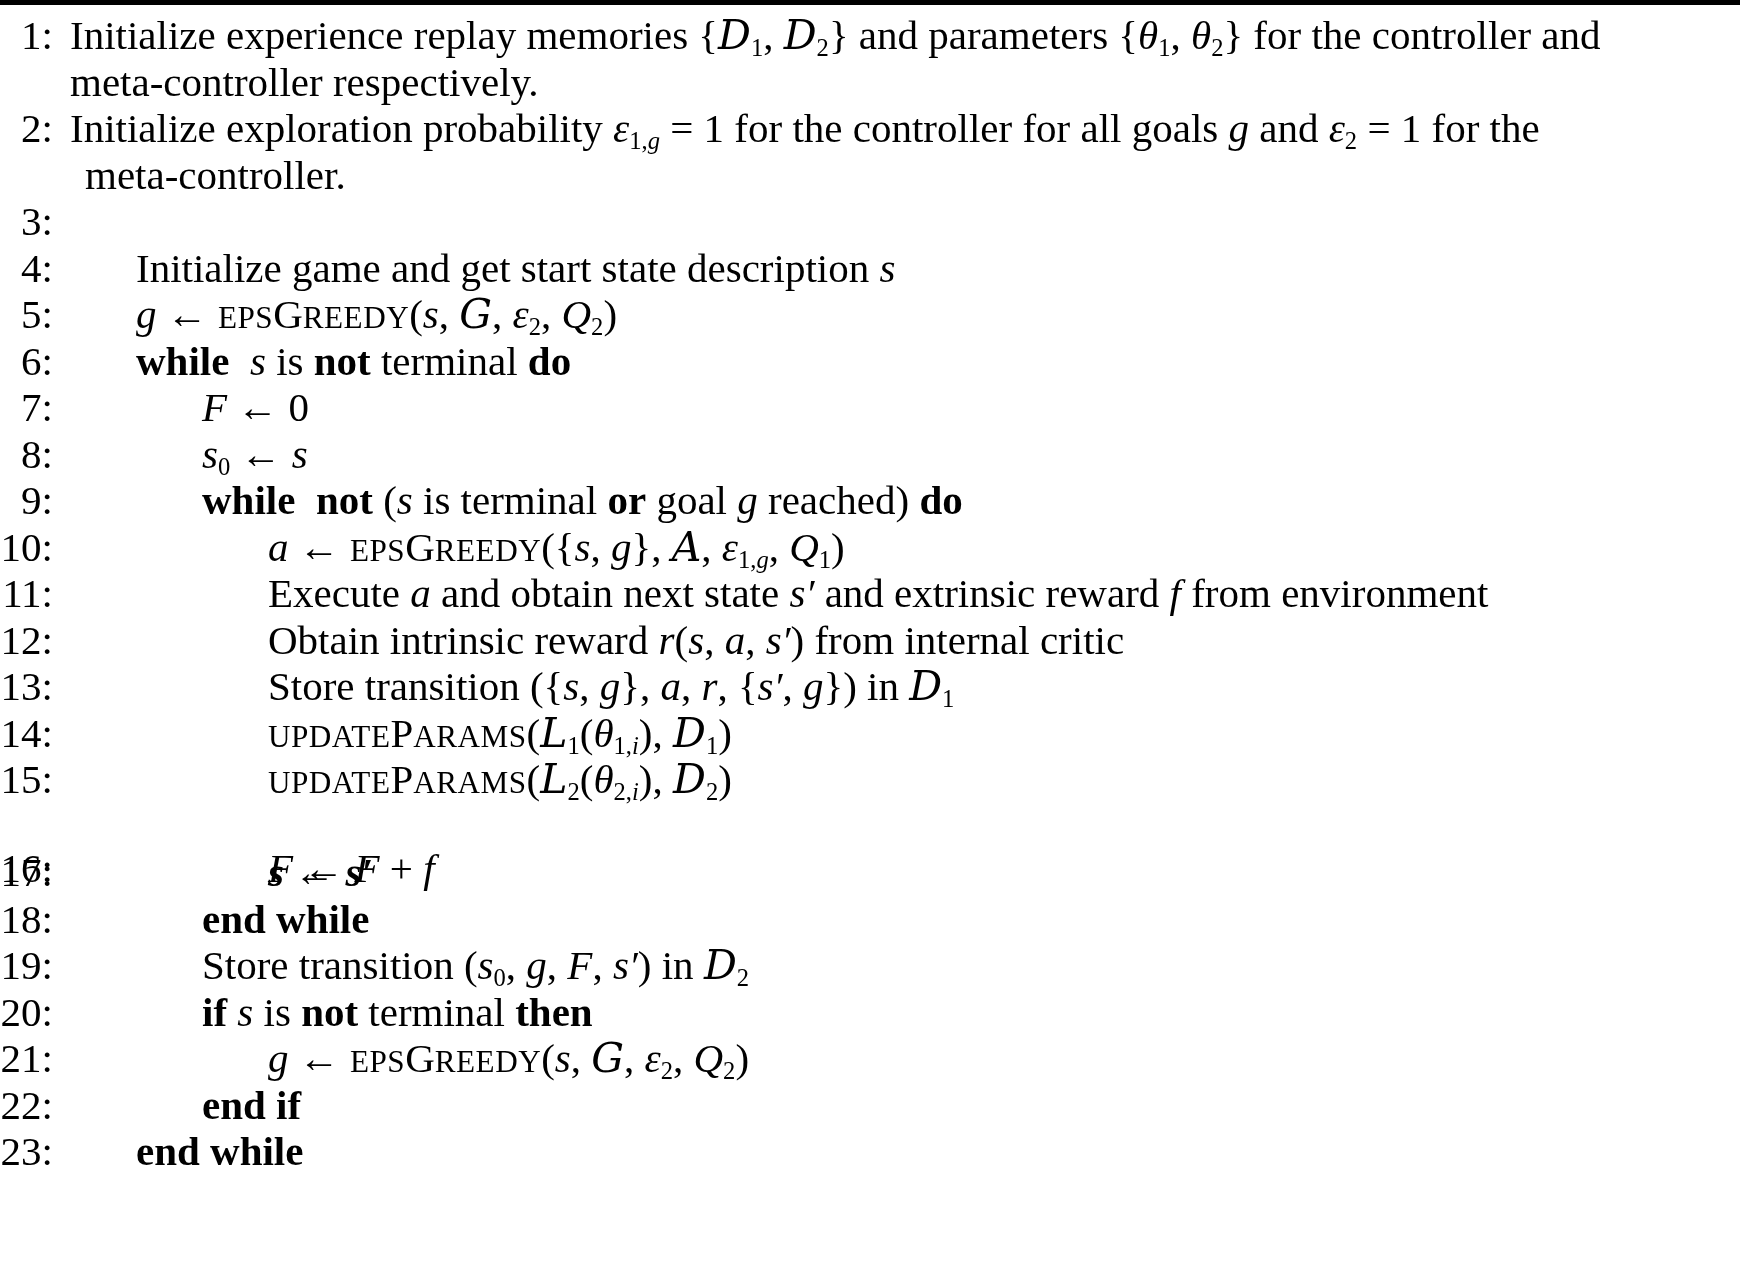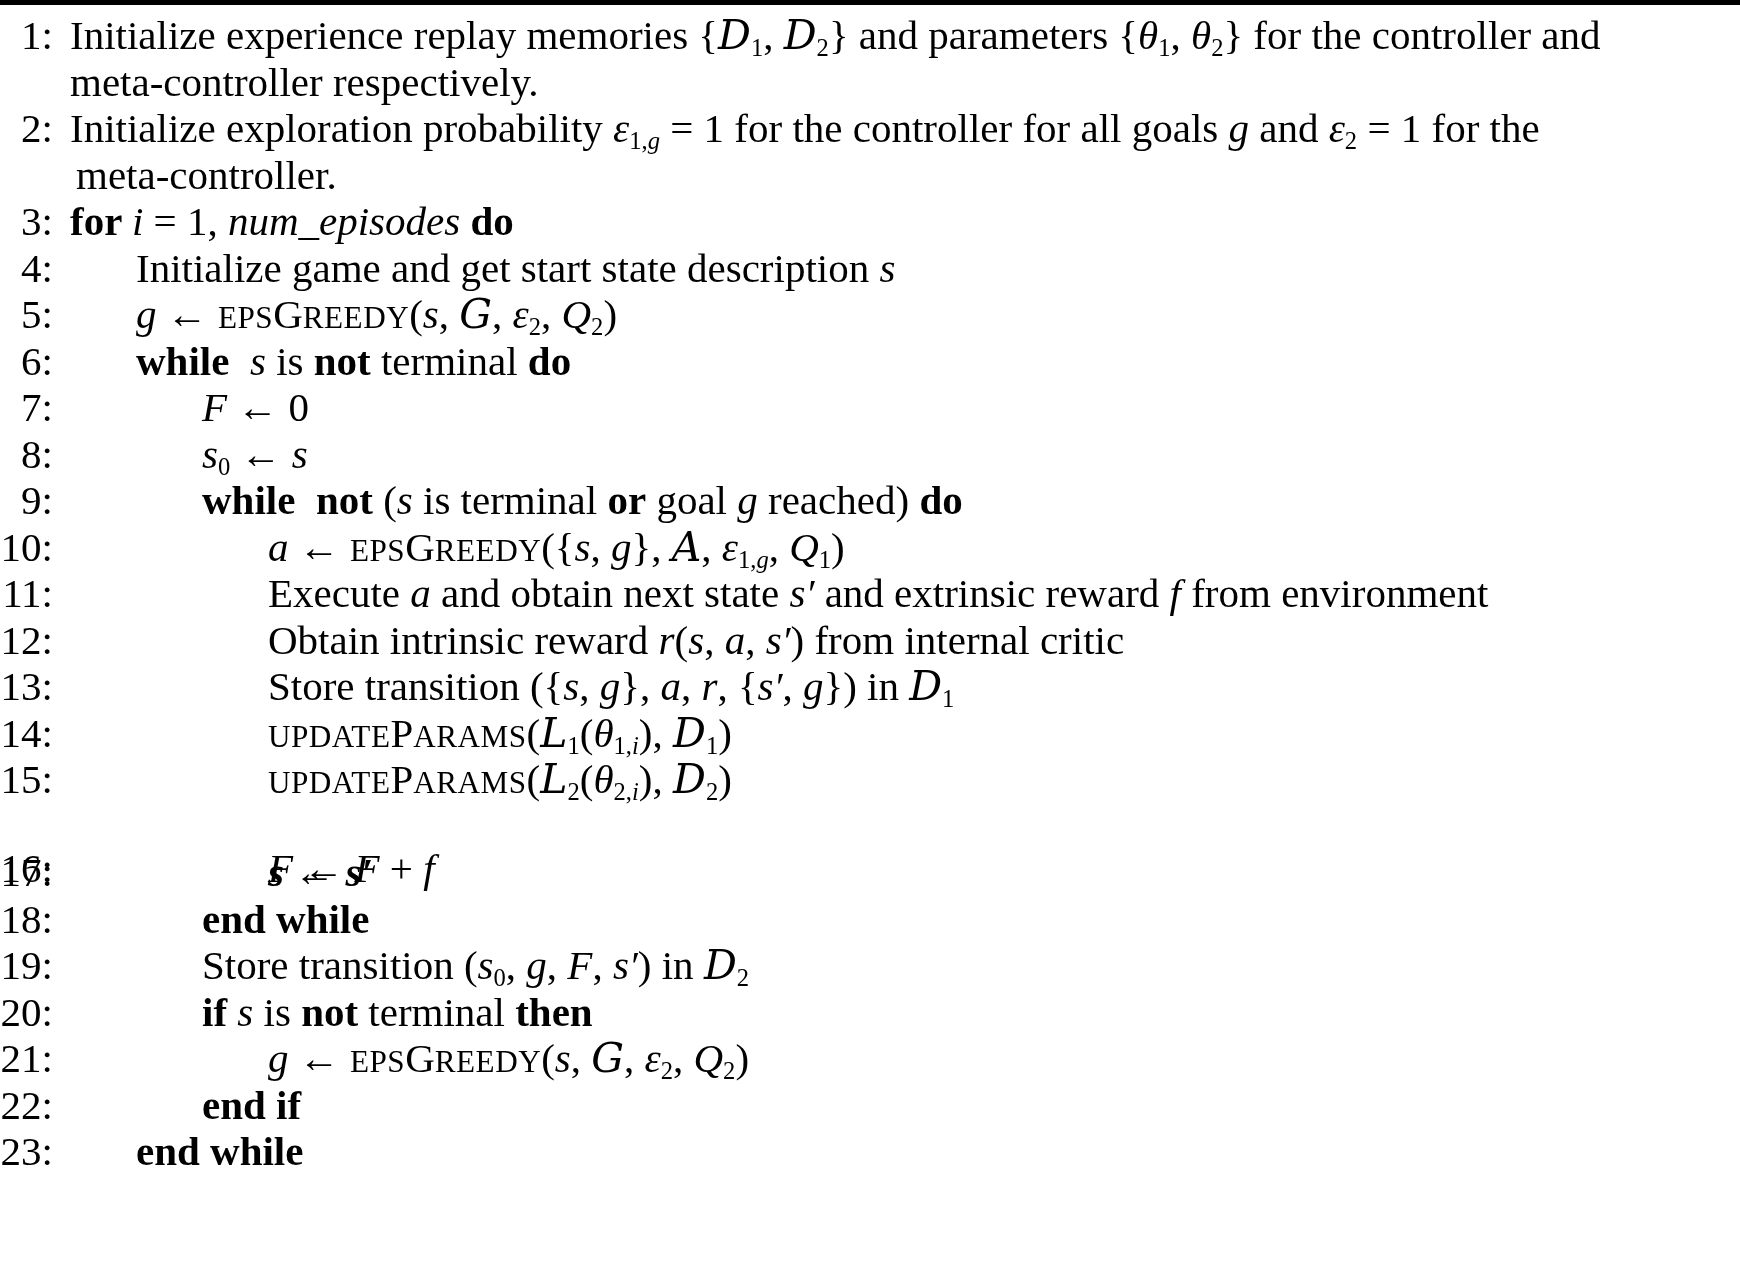--- a/index.html
+++ b/index.html
@@ -44,22 +44,22 @@
   .seg-subit { font-size: 0.6em; vertical-align: -0.28em; line-height: 0; font-style: italic; }
 </style>
 </head>
 <body>
 
 <div class="algorithm">
   <div id="algo-lines">
       <div class="algo-row"><span class="line-num">1:</span><span class="line-content" style="margin-left: 17px;"><span class="seg-plain">Initialize experience replay memories {</span><span class="seg-cal">D</span><span class="seg-sub">1</span><span class="seg-plain">, </span><span class="seg-cal">D</span><span class="seg-sub">2</span><span class="seg-plain">} and parameters {</span><span class="seg-it">θ</span><span class="seg-sub">1</span><span class="seg-plain">, </span><span class="seg-it">θ</span><span class="seg-sub">2</span><span class="seg-plain">} for the controller and</span></span></div>
       <div class="algo-row"><span class="line-num"></span><span class="line-content" style="margin-left: 17px;"><span class="seg-plain">meta-controller respectively.</span></span></div>
       <div class="algo-row"><span class="line-num">2:</span><span class="line-content" style="margin-left: 17px;"><span class="seg-plain">Initialize exploration probability </span><span class="seg-it">ε</span><span class="seg-sub">1,</span><span class="seg-subit">g</span><span class="seg-plain"> = 1 for the controller for all goals </span><span class="seg-it">g</span><span class="seg-plain"> and </span><span class="seg-it">ε</span><span class="seg-sub">2</span><span class="seg-plain"> = 1 for the</span></span></div>
-      <div class="algo-row"><span class="line-num"></span><span class="line-content" style="margin-left: 23px;"><span class="seg-plain">meta-controller.</span></span></div>
-      <div class="algo-row"><span class="line-num">3:</span><span class="line-content" style="margin-left: 17px;"><span class="seg-bold">for </span><span class="seg-it">i</span><span class="seg-plain"> = 1, </span><span class="seg-it">num_episodes</span><span class="seg-plain"> </span><span class="seg-bold">do</span></span></div>
+      <div class="algo-row"><span class="line-num"></span><span class="line-content" style="margin-left: 32px;"><span class="seg-plain">meta-controller.</span></span></div>
+      <div class="algo-row"><span class="line-num">3:</span></div>
       <div class="algo-row"><span class="line-num">4:</span><span class="line-content" style="margin-left: 83px;"><span class="seg-plain">Initialize game and get start state description </span><span class="seg-it">s</span></span></div>
       <div class="algo-row"><span class="line-num">5:</span><span class="line-content" style="margin-left: 83px;"><span class="seg-it">g</span><span class="seg-plain"> ← </span><span class="seg-sc">EPS</span><span class="seg-plain">G</span><span class="seg-sc">REEDY</span><span class="seg-plain">(</span><span class="seg-it">s</span><span class="seg-plain">, </span><span class="seg-cal">G</span><span class="seg-plain">, </span><span class="seg-it">ε</span><span class="seg-sub">2</span><span class="seg-plain">, </span><span class="seg-it">Q</span><span class="seg-sub">2</span><span class="seg-plain">)</span></span></div>
       <div class="algo-row"><span class="line-num">6:</span><span class="line-content" style="margin-left: 83px;"><span class="seg-bold">while  </span><span class="seg-it">s</span><span class="seg-plain"> is </span><span class="seg-bold">not</span><span class="seg-plain"> terminal </span><span class="seg-bold">do</span></span></div>
       <div class="algo-row"><span class="line-num">7:</span><span class="line-content" style="margin-left: 149px;"><span class="seg-it">F</span><span class="seg-plain"> ← 0</span></span></div>
       <div class="algo-row"><span class="line-num">8:</span><span class="line-content" style="margin-left: 149px;"><span class="seg-it">s</span><span class="seg-sub">0</span><span class="seg-plain"> ← </span><span class="seg-it">s</span></span></div>
       <div class="algo-row"><span class="line-num">9:</span><span class="line-content" style="margin-left: 149px;"><span class="seg-bold">while  </span><span class="seg-bold">not</span><span class="seg-plain"> (</span><span class="seg-it">s</span><span class="seg-plain"> is terminal </span><span class="seg-bold">or</span><span class="seg-plain"> goal </span><span class="seg-it">g</span><span class="seg-plain"> reached) </span><span class="seg-bold">do</span></span></div>
       <div class="algo-row"><span class="line-num">10:</span><span class="line-content" style="margin-left: 215px;"><span class="seg-it">a</span><span class="seg-plain"> ← </span><span class="seg-sc">EPS</span><span class="seg-plain">G</span><span class="seg-sc">REEDY</span><span class="seg-plain">({</span><span class="seg-it">s</span><span class="seg-plain">, </span><span class="seg-it">g</span><span class="seg-plain">}, </span><span class="seg-cal">A</span><span class="seg-plain">, </span><span class="seg-it">ε</span><span class="seg-sub">1,</span><span class="seg-subit">g</span><span class="seg-plain">, </span><span class="seg-it">Q</span><span class="seg-sub">1</span><span class="seg-plain">)</span></span></div>
       <div class="algo-row"><span class="line-num">11:</span><span class="line-content" style="margin-left: 215px;"><span class="seg-plain">Execute </span><span class="seg-it">a</span><span class="seg-plain"> and obtain next state </span><span class="seg-it">s′</span><span class="seg-plain"> and extrinsic reward </span><span class="seg-it">f</span><span class="seg-plain"> from environment</span></span></div>
       <div class="algo-row"><span class="line-num">12:</span><span class="line-content" style="margin-left: 215px;"><span class="seg-plain">Obtain intrinsic reward </span><span class="seg-it">r</span><span class="seg-plain">(</span><span class="seg-it">s</span><span class="seg-plain">, </span><span class="seg-it">a</span><span class="seg-plain">, </span><span class="seg-it">s′</span><span class="seg-plain">) from internal critic</span></span></div>
       <div class="algo-row"><span class="line-num">13:</span><span class="line-content" style="margin-left: 215px;"><span class="seg-plain">Store transition ({</span><span class="seg-it">s</span><span class="seg-plain">, </span><span class="seg-it">g</span><span class="seg-plain">}, </span><span class="seg-it">a</span><span class="seg-plain">, </span><span class="seg-it">r</span><span class="seg-plain">, {</span><span class="seg-it">s′</span><span class="seg-plain">, </span><span class="seg-it">g</span><span class="seg-plain">}) in </span><span class="seg-cal">D</span><span class="seg-sub">1</span></span></div>

